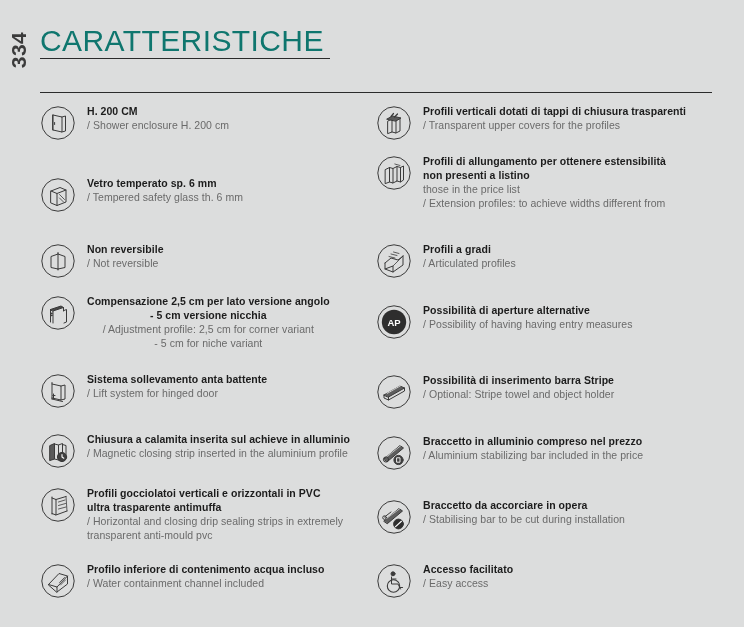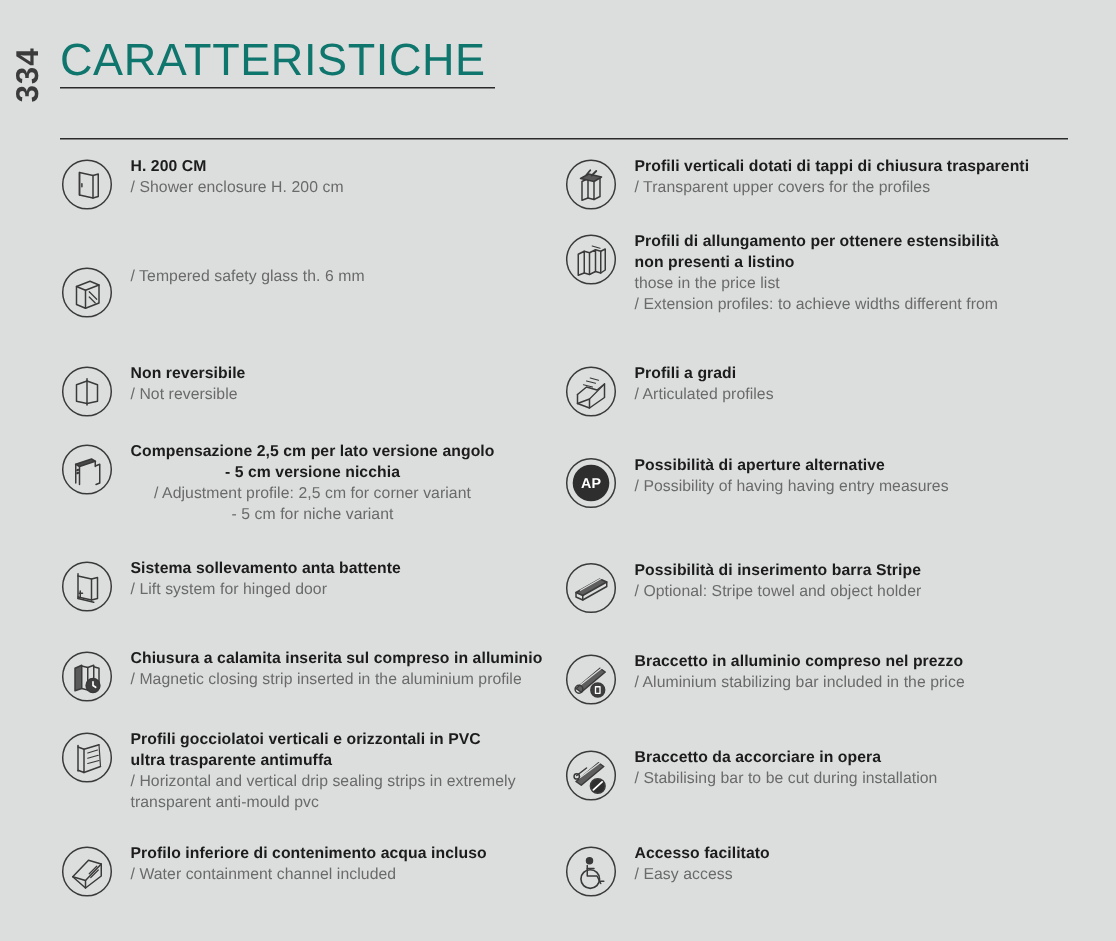--- a/index.html
+++ b/index.html
@@ -159,20 +159,21 @@
             <g stroke="#3a3a3a" fill="none" stroke-width="1" stroke-linejoin="round" stroke-linecap="round">
               <path d="M11 14 L20 10.5 L26 13 L26 25 L17 28.5 L11 26 Z"></path>
               <path d="M11 14 L17 16.5 L17 28.5"></path>
               <path d="M17 16.5 L26 13"></path>
               <path d="M19.5 17.5 L24.5 22.5" stroke-width="0.8"></path>
               <path d="M19.5 21 L23.5 25" stroke-width="0.8"></path>
             </g>
           </svg>
         </div>
         <div class="feature-text">
+          <div class="f-it">Vetro temperato sp. 6 mm</div>
           <div class="f-en">/ Tempered safety glass th. 6 mm</div>
         </div>
       </div>
       <div class="feature" style="top: 138px;">
         <div class="icon-wrap">
           <svg viewBox="0 0 36 36" xmlns="http://www.w3.org/2000/svg">
             <circle cx="18" cy="18" r="16.2" stroke="#3a3a3a" fill="none" stroke-width="1"></circle>
             <g stroke="#3a3a3a" fill="none" stroke-width="1" stroke-linejoin="round" stroke-linecap="round">
               <path d="M18 9.5 L18 27"></path>
               <path d="M18 11 L11 13.5 L11 24.5 L18 26"></path>
@@ -234,21 +235,21 @@
               <path d="M10 12.5 L14.5 10.5 L14.5 26 L10 27.5 Z" fill="#5a5a5a" stroke="#3a3a3a"></path>
               <path d="M14.5 11 L18.5 12 L18.5 27 L14.5 26"></path>
               <path d="M18.5 12 L22.5 10.5 L22.5 25 L18.5 27"></path>
               <path d="M22.5 11.5 L26 12.5 L26 26 L22.5 25"></path>
               <circle cx="22" cy="24" r="4.6" fill="#3f3f3f" stroke="#3a3a3a"></circle>
               <path d="M22 21.5 L22 24 L23.8 25.2" stroke="#fff" stroke-width="1.1"></path>
             </g>
           </svg>
         </div>
         <div class="feature-text">
-          <div class="f-it">Chiusura a calamita inserita sul compreso in alluminio</div>
+          <div class="f-it">Chiusura a calamita inserita sul achieve in alluminio</div>
           <div class="f-en">/ Magnetic closing strip inserted in the aluminium profile</div>
         </div>
       </div>
       <div class="feature" style="top: 382px;">
         <div class="icon-wrap">
           <svg viewBox="0 0 36 36" xmlns="http://www.w3.org/2000/svg">
             <circle cx="18" cy="18" r="16.2" stroke="#3a3a3a" fill="none" stroke-width="1"></circle>
             <g stroke="#3a3a3a" fill="none" stroke-width="1" stroke-linejoin="round" stroke-linecap="round">
               <path d="M12 10 L12 27"></path>
               <path d="M12 11 L16 12.5 L16 28 L12 26.5"></path>
@@ -257,21 +258,21 @@
               <path d="M26 9.5 L27 24" stroke-width="0.8"></path>
               <path d="M18.5 15 L25 13" stroke-width="0.8"></path>
               <path d="M18.5 18.5 L25.5 16.5" stroke-width="0.8"></path>
               <path d="M18.5 22 L26 20" stroke-width="0.8"></path>
             </g>
           </svg>
         </div>
         <div class="feature-text">
           <div class="f-it">Profili gocciolatoi verticali e orizzontali in PVC</div>
           <div class="f-it">ultra trasparente antimuffa</div>
-          <div class="f-en">/ Horizontal and vertical drip sealing strips in extremely</div>
+          <div class="f-en">/ Horizontal and closing drip sealing strips in extremely</div>
           <div class="f-en">transparent anti-mould pvc</div>
         </div>
       </div>
       <div class="feature" style="top: 458px;">
         <div class="icon-wrap">
           <svg viewBox="0 0 36 36" xmlns="http://www.w3.org/2000/svg">
             <circle cx="18" cy="18" r="16.2" stroke="#3a3a3a" fill="none" stroke-width="1"></circle>
             <g stroke="#3a3a3a" fill="none" stroke-width="1" stroke-linejoin="round" stroke-linecap="round">
               <path d="M8.5 21.5 L19 10.5 L27.5 13 L27.5 21 L17 29 Z"></path>
               <path d="M8.5 21.5 L17 24 L17 29"></path>

